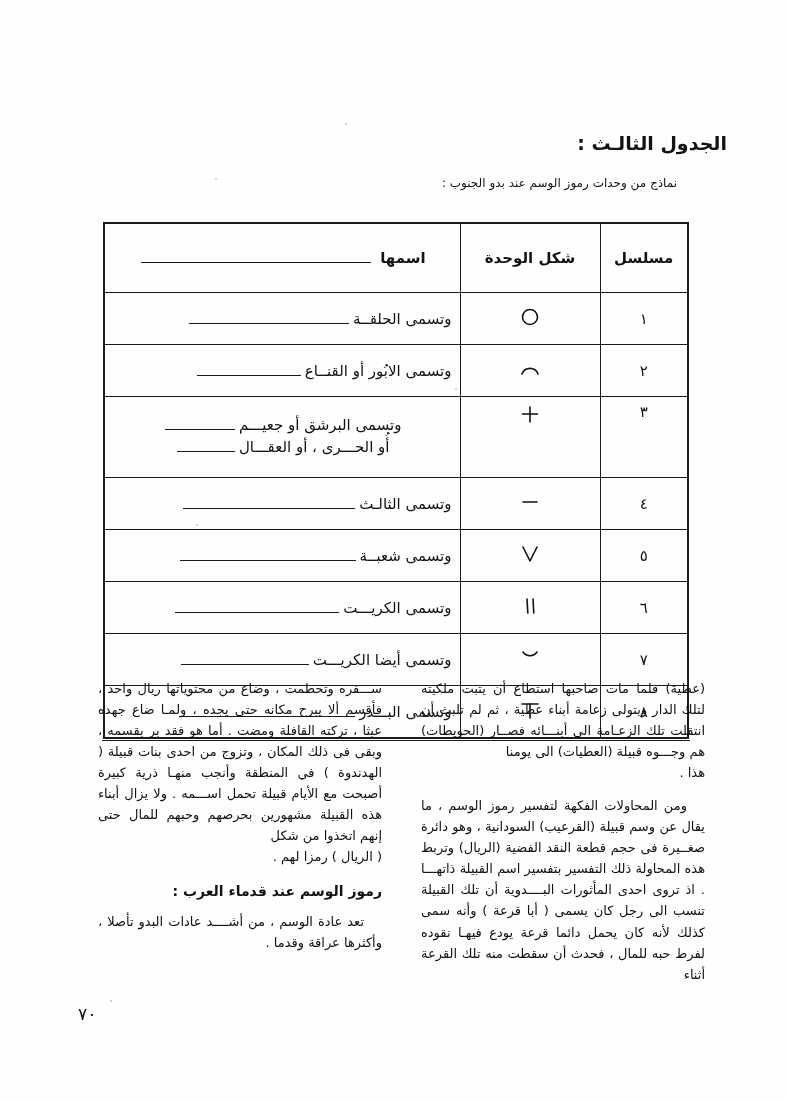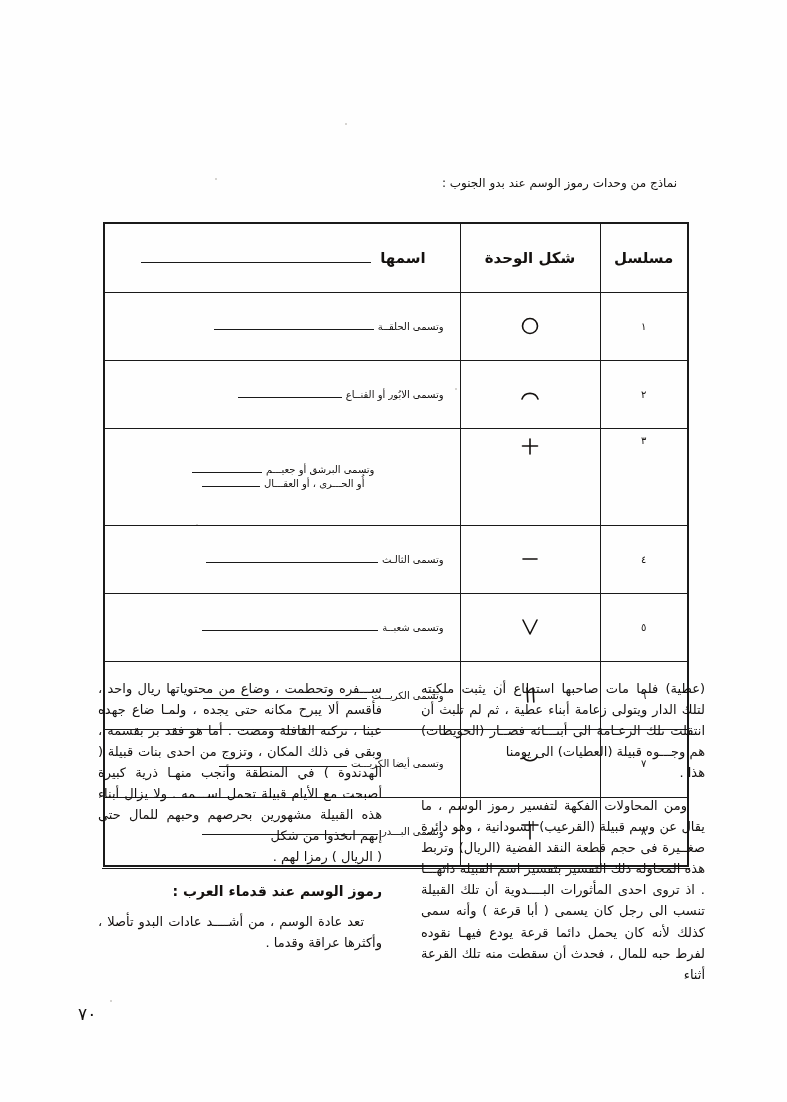--- a/index.html
+++ b/index.html
@@ -71,24 +71,24 @@
 
   table.symbol-table th {
     font-weight: bold;
     font-size: 15px;
     height: 66px;
     vertical-align: middle;
     text-align: center;
   }
 
   table.symbol-table td {
-    font-size: 10px;
+    font-size: 15px;
     height: 35px;
     vertical-align: middle;
-    padding: 16px;
+    padding: 8px;
   }
 
   col.col-serial { width: 88px; }
   col.col-shape  { width: 140px; }
   col.col-name   { width: auto; }
 
   .th-serial { letter-spacing: 0.5px; }
 
   td.cell-serial {
     text-align: center;
@@ -213,20 +213,21 @@
 
 <div class="page">
 
   <div class="speck" style="top:123px;left:345px;width:2px;height:2px;"></div>
   <div class="speck" style="top:178px;left:215px;width:2px;height:2px;"></div>
   <div class="speck" style="top:388px;left:455px;width:2px;height:2px;"></div>
   <div class="speck" style="top:524px;left:196px;width:2px;height:2px;"></div>
   <div class="speck" style="top:684px;left:500px;width:2px;height:2px;"></div>
   <div class="speck" style="top:1000px;left:110px;width:2px;height:2px;"></div>
 
+  <div class="table-caption">الجدول الثالـث :</div>
 
   <div class="table-subcaption">نماذج من وحدات رموز الوسم عند بدو الجنوب :</div>
 
   <div class="symbol-table-wrap">
     <table class="symbol-table">
       <colgroup>
         <col class="col-serial">
         <col class="col-shape">
         <col class="col-name">
       </colgroup>

